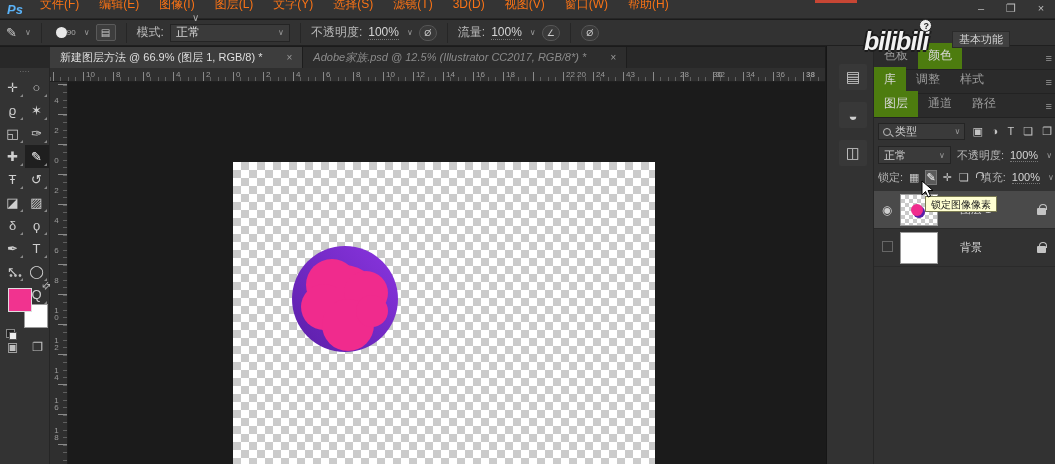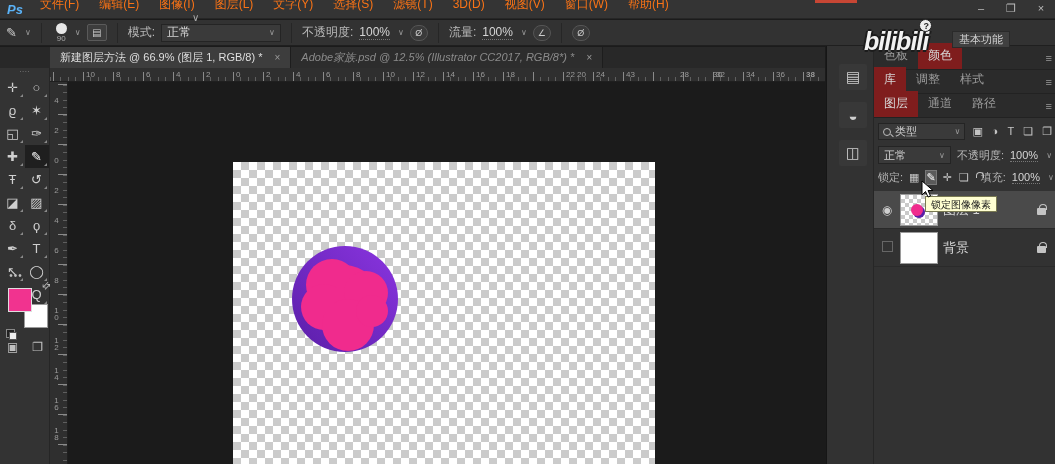--- a/index.html
+++ b/index.html
@@ -26,21 +26,21 @@
   #win-controls span { display:inline-block; width:16px; text-align:center; }
   
   #optionsbar {
     position:absolute; left:0; top:20px; width:1055px; height:26px;
     background:#323232; border-bottom:1px solid #1f1f1f;
     display:flex; align-items:center; gap:6px; padding-left:6px;
   }
   .opt-sep { width:1px; height:20px; background:#262626; margin:0 4px; }
   .opt-icon { color:#d0d0d0; font-size:13px; }
   .chev { color:#999; font-size:8px; margin-left:2px; }
-  #brush-preview { display:flex; flex-direction:column; align-items:center; line-height:8px; margin-left:4px; }
+  #brush-preview { display:flex; flex-direction:row; align-items:center; line-height:8px; margin-left:4px; }
   #brush-dot { width:11px; height:11px; border-radius:50%; background:#e8e8e8; }
   #brush-size { font-size:8px; color:#aaa; margin-top:1px; }
   #brush-panel-toggle {
     width:20px; height:17px; border:1px solid #5a5a5a; border-radius:2px;
     display:flex; align-items:center; justify-content:center; font-size:10px; color:#ccc; background:#3d3d3d;
   }
   .opt-label { color:#b9b9b9; font-size:12px; }
   .opt-dd {
     background:#3a3a3a; border:1px solid #242424; height:18px; display:flex; align-items:center;
     padding:0 5px; color:#d5d5d5; font-size:12px;
@@ -50,21 +50,21 @@
   .press-icon {
     width:18px; height:16px; border:1px solid #555; border-radius:8px; font-size:9px; color:#ccc;
     display:flex; align-items:center; justify-content:center; background:#3a3a3a;
   }
   
   #tabbar {
     position:absolute; left:0; top:47px; width:825px; height:21px;
     background:#282828; display:flex; align-items:flex-end;
   }
   .doc-tab {
-    height:21px; display:flex; align-items:center; gap:12px; padding:0 10px; font-size:11px;
+    height:21px; display:flex; align-items:center; gap:24px; padding:0 10px; font-size:11px;
     border-right:1px solid #1d1d1d; white-space:nowrap;
   }
   .doc-tab.active { background:#3d3d3d; color:#dfdfdf; margin-left:50px; }
   .doc-tab.inactive { background:#2d2d2d; color:#8b8b8b;font-style:italic; }
   .tab-close { font-size:10px; color:#9a9a9a; }
   
   #toolbar {
     position:absolute; left:0; top:68px; width:50px; height:396px;
     background:#333333; border-right:1px solid #262626;
   }
@@ -115,21 +115,21 @@
   
   #dock { position:absolute; left:826px; top:46px; width:229px; height:418px; background:#323232; border-left:1px solid #161616; }
   #dock-strip { position:absolute; left:10px; top:18px; width:34px; }
   .dock-icon {
     width:28px; height:26px; margin:0 0 12px 2px; display:flex; align-items:center; justify-content:center;
     color:#cfcfcf; font-size:15px; background:#383838; border-radius:2px;
   }
   #panels { position:absolute; left:46px; top:0; width:183px; height:418px; background:#323232; border-left:1px solid #262626; }
   .ptab-row { position:relative; height:24px; background:#2b2b2b; border-bottom:1px solid #222; display:flex; align-items:flex-end; }
   .ptab { padding:4px 10px 5px; font-size:12px; color:#9a9a9a; }
-  .ptab.active { background:#7f1d1d; color:#d8d8d8; }
+  .ptab.active { background:#4d7c0f; color:#d8d8d8; }
   .ptab-menu { position:absolute; right:4px; top:6px; color:#9a9a9a; font-size:11px; }
   
   #layers-panel { position:relative; height:346px; background:#323232; }
   #filter-row { display:flex; align-items:center; gap:7px; padding:5px 4px 4px; }
   #search-box {
     width:88px; height:17px; background:#3a3a3a; border:1px solid #242424; display:flex; align-items:center; gap:4px; padding:0 4px;
     color:#cfcfcf; font-size:11px;
   }
   .search-glyph { width:8px; height:8px; border:1px solid #bbb; border-radius:50%; position:relative; flex:none; }
   .search-glyph::after { content:""; position:absolute; left:6px; top:6px; width:4px; height:1px; background:#bbb; transform:rotate(45deg); }
@@ -150,21 +150,21 @@
   .layer-thumb { width:38px; height:32px; border:1px solid #9a9a9a; flex:none; position:relative; overflow:hidden; }
   .thumb-checker {
     width:100%; height:100%; background-color:#fff;
     background-image:
       linear-gradient(45deg,#c9c9c9 25%,transparent 25%,transparent 75%,#c9c9c9 75%),
       linear-gradient(45deg,#c9c9c9 25%,transparent 25%,transparent 75%,#c9c9c9 75%);
     background-size:8px 8px; background-position:0 0,4px 4px;
   }
   .thumb-dot { position:absolute; left:10px; top:9px; width:12px; height:12px; border-radius:50%; }
   .thumb-white { width:100%; height:100%; background:#fff; }
-  .layer-name { margin-left:5px; font-size:13px; color:#d5d5d5; flex:1; }
+  .layer-name { margin-left:22px; font-size:11px; color:#d5d5d5; flex:1; }
   .layer-lock { margin-right:10px; }
   
   #tooltip {
     position:absolute; left:925px; top:196px; height:16px; padding:1px 5px 2px;
     background:#ffffd2; border:1px solid #7a7a52; color:#1a1a1a; font-size:10px; z-index:60; white-space:nowrap;
   }
   #cursor { position:absolute; left:921px; top:180px; z-index:70; }
   
   #workspace-btn {
     position:absolute; left:952px; top:31px; height:17px; padding:0 6px; background:#404040; border:1px solid #2a2a2a;

